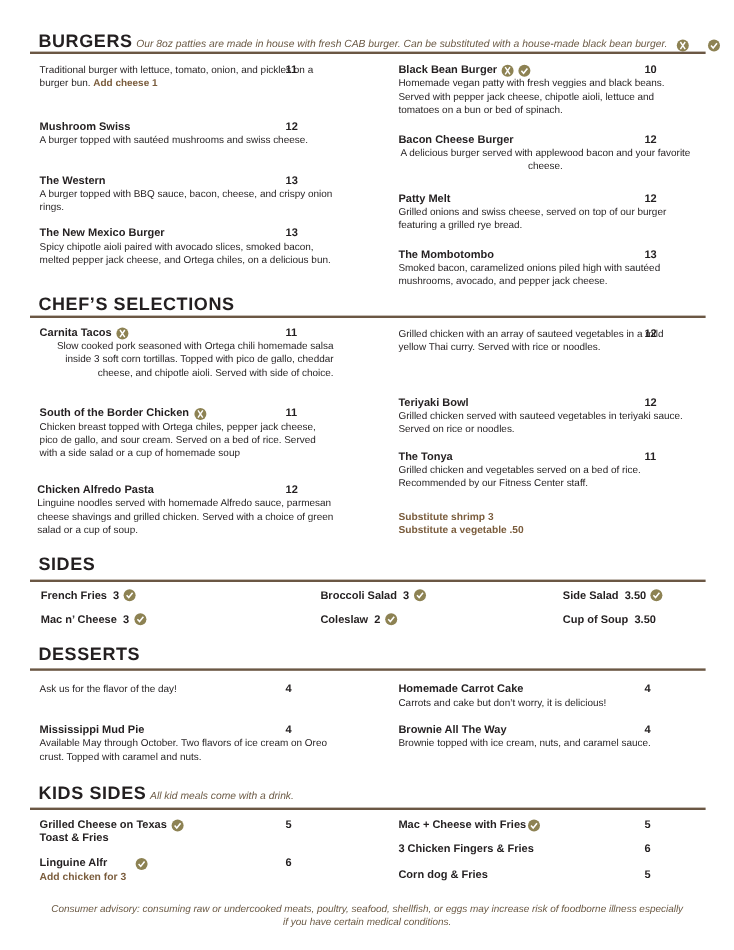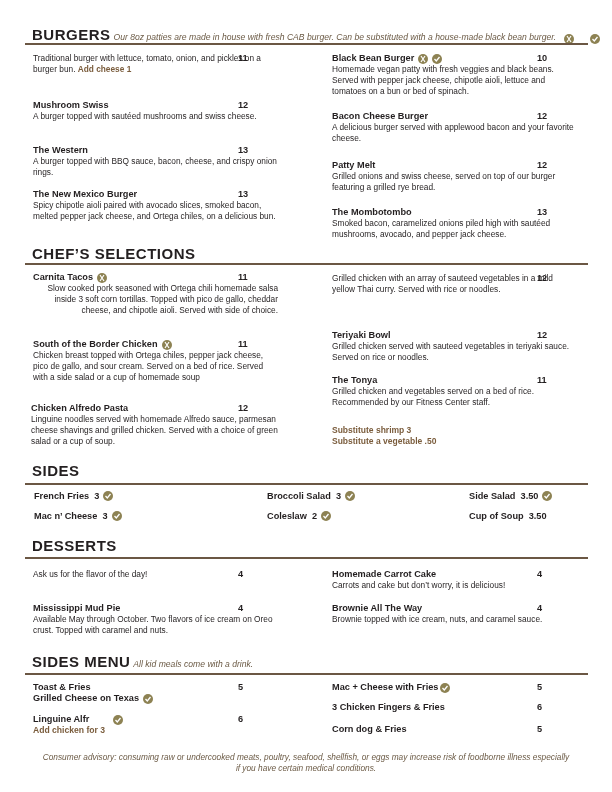--- a/index.html
+++ b/index.html
@@ -67,21 +67,21 @@
       </span>
     <span class="icon">
         <svg width="10" height="10" viewBox="0 0 10 10">
           <path d="M2.5 5 L4.3 7 L7.5 3" stroke="#fff" stroke-width="1.3" fill="none"></path>
         </svg>
       </span>
   </div>
   <div class="price">10</div>
   <div class="desc">Homemade vegan patty with fresh veggies and black beans. Served with pepper jack cheese, chipotle aioli, lettuce and tomatoes on a bun or bed of spinach.</div>
 </div>
-<div class="item" style="left:332px; top:111px;">
+<div class="item" style="left:332px; top:111px;text-align:center;">
   <div class="name">Bacon Cheese Burger</div>
   <div class="price">12</div>
   <div class="desc">A delicious burger served with applewood bacon and your favorite cheese.</div>
 </div>
 <div class="item" style="left:332px; top:160px;">
   <div class="name">Patty Melt</div>
   <div class="price">12</div>
   <div class="desc">Grilled onions and swiss cheese, served on top of our burger featuring a grilled rye bread.</div>
 </div>
 <div class="item" style="left:332px; top:207px;">
@@ -206,34 +206,34 @@
   <div class="desc">Carrots and cake but don’t worry, it is delicious!</div>
 </div>
 <div class="item" style="left:332px; top:603px;">
   <div class="name">Brownie All The Way</div>
   <div class="price">4</div>
   <div class="desc">Brownie topped with ice cream, nuts, and caramel sauce.</div>
 </div>
 
 
 <div class="sec-title" style="top:653px;">
-  <span>SIDES MENU</span><span class="sec-note">All kid meals come with a drink.</span>
+  <span>KIDS SIDES</span><span class="sec-note">All kid meals come with a drink.</span>
 </div>
 <div class="rule" style="top:673px;"></div>
 
 <div class="item" style="left:33px; top:682px;">
+  <div class="name">
+      <span>Grilled Cheese on Texas</span>
+    <span class="icon">
+        <svg width="10" height="10" viewBox="0 0 10 10">
+          <path d="M2.5 5 L4.3 7 L7.5 3" stroke="#fff" stroke-width="1.3" fill="none"></path>
+        </svg>
+      </span>
+    </div>
   <div class="name">Toast &amp; Fries</div>
-  <div class="name">
-      <span>Grilled Cheese on Texas</span>
-    <span class="icon">
-        <svg width="10" height="10" viewBox="0 0 10 10">
-          <path d="M2.5 5 L4.3 7 L7.5 3" stroke="#fff" stroke-width="1.3" fill="none"></path>
-        </svg>
-      </span>
-    </div>
   <div class="price">5</div>
 </div>
 <div class="item" style="left:33px; top:714px;">
   <div class="name">
       <span>Linguine Alfr</span>
     <span class="icon" style="margin-left:24px;">
         <svg width="10" height="10" viewBox="0 0 10 10">
           <path d="M2.5 5 L4.3 7 L7.5 3" stroke="#fff" stroke-width="1.3" fill="none"></path>
         </svg>
       </span>

